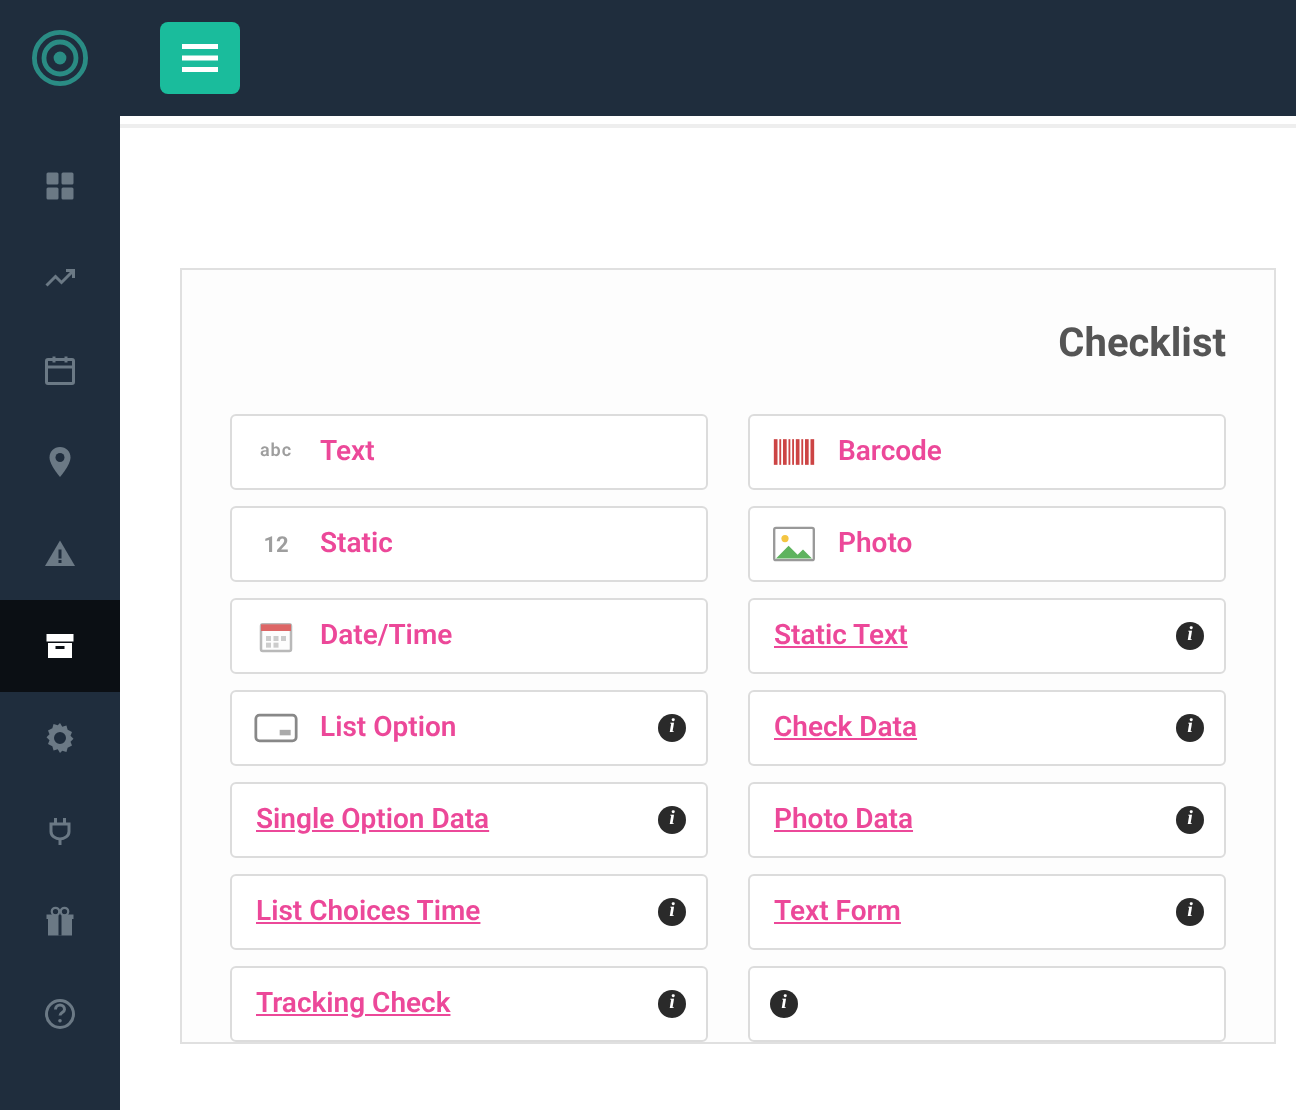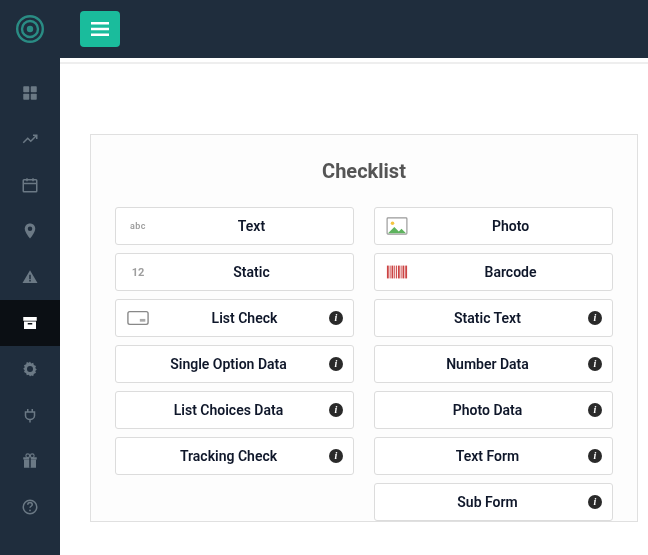--- a/index.html
+++ b/index.html
@@ -116,21 +116,21 @@
     }
     
     .panel {
       margin: 70px 10px 0 30px;
       background: #fdfdfd;
       border: 1px solid #e0e0e0;
       padding: 24px 24px 0 24px;
     }
     
     .panel-title {
-      text-align: center;
+      text-align: right;
       font-size: 20px;
       font-weight: 700;
       color: #555555;
       margin-bottom: 24px;
     }
     
     .columns {
       display: flex;
       gap: 20px;
     }
@@ -159,28 +159,28 @@
       height: 22px;
       display: flex;
       align-items: center;
       justify-content: center;
       margin-right: 10px;
       flex-shrink: 0;
     }
     
     .option-label {
       font-size: 14px;
-      color: #0f172a;
+      color: #ec4899;
       font-weight: 600;
       flex: 1;
-      text-align: center;
     }
     
     .option-label.no-icon {
       margin-left: 2px;
+      text-decoration: underline;
     }
     
     .info-icon {
       width: 14px;
       height: 14px;
       border-radius: 50%;
       background: #2a2a2a;
       color: #ffffff;
       font-size: 10px;
       font-weight: bold;
@@ -323,84 +323,97 @@
             <span class="option-label">Text</span>
           </div>
           <div class="option-item">
             <span class="option-icon">
               <span class="ico-number">12</span>
             </span>
             <span class="option-label">Static</span>
           </div>
           <div class="option-item">
             <span class="option-icon">
+              <svg width="22" height="20" viewBox="0 0 24 24">
+                <rect x="3" y="5" width="18" height="16" rx="1" fill="#fdfdfd" stroke="#b9b9b9" stroke-width="1.5"></rect>
+                <rect x="3" y="5" width="18" height="4" fill="#d66"></rect>
+                <rect x="6" y="12" width="3" height="3" fill="#ccc"></rect>
+                <rect x="10.5" y="12" width="3" height="3" fill="#ccc"></rect>
+                <rect x="15" y="12" width="3" height="3" fill="#ccc"></rect>
+                <rect x="6" y="16" width="3" height="3" fill="#ccc"></rect>
+                <rect x="10.5" y="16" width="3" height="3" fill="#ccc"></rect>
+              </svg>
+            </span>
+            <span class="option-label">Date/Time</span>
+          </div>
+          <div class="option-item">
+            <span class="option-icon">
               <svg width="22" height="16" viewBox="0 0 24 16">
                 <rect x="1" y="1" width="22" height="14" rx="2" fill="#fff" stroke="#888" stroke-width="1.5"></rect>
                 <rect x="14" y="9" width="6" height="3" fill="#aaa"></rect>
               </svg>
             </span>
-            <span class="option-label">List Check</span>
+            <span class="option-label">List Option</span>
             <span class="info-icon">i</span>
           </div>
           <div class="option-item">
             <span class="option-label no-icon">Single Option Data</span>
             <span class="info-icon">i</span>
           </div>
           <div class="option-item">
-            <span class="option-label no-icon">List Choices Data</span>
+            <span class="option-label no-icon">List Choices Time</span>
             <span class="info-icon">i</span>
           </div>
           <div class="option-item">
             <span class="option-label no-icon">Tracking Check</span>
             <span class="info-icon">i</span>
           </div>
         </div>
       <div class="col" id="right-col">
-          <div class="option-item">
-            <span class="option-icon">
-              <svg width="22" height="18" viewBox="0 0 24 20">
-                <rect x="1" y="1" width="22" height="18" rx="1" fill="#fff" stroke="#999" stroke-width="1.3"></rect>
-                <circle cx="7" cy="7" r="2" fill="#f4c542"></circle>
-                <path d="M2 18 L9 11 L14 16 L17 13 L22 18 Z" fill="#5eb35e"></path>
-              </svg>
-            </span>
-            <span class="option-label">Photo</span>
-          </div>
           <div class="option-item">
             <span class="option-icon">
               <svg width="22" height="16" viewBox="0 0 24 16">
                 <rect x="1" y="1" width="2" height="14" fill="#c44"></rect>
                 <rect x="4" y="1" width="1" height="14" fill="#c44"></rect>
                 <rect x="6" y="1" width="2" height="14" fill="#c44"></rect>
                 <rect x="9" y="1" width="1" height="14" fill="#c44"></rect>
                 <rect x="11" y="1" width="1" height="14" fill="#c44"></rect>
                 <rect x="13" y="1" width="2" height="14" fill="#c44"></rect>
                 <rect x="16" y="1" width="1" height="14" fill="#c44"></rect>
                 <rect x="18" y="1" width="2" height="14" fill="#c44"></rect>
                 <rect x="21" y="1" width="2" height="14" fill="#c44"></rect>
               </svg>
             </span>
             <span class="option-label">Barcode</span>
           </div>
           <div class="option-item">
+            <span class="option-icon">
+              <svg width="22" height="18" viewBox="0 0 24 20">
+                <rect x="1" y="1" width="22" height="18" rx="1" fill="#fff" stroke="#999" stroke-width="1.3"></rect>
+                <circle cx="7" cy="7" r="2" fill="#f4c542"></circle>
+                <path d="M2 18 L9 11 L14 16 L17 13 L22 18 Z" fill="#5eb35e"></path>
+              </svg>
+            </span>
+            <span class="option-label">Photo</span>
+          </div>
+          <div class="option-item">
             <span class="option-label no-icon">Static Text</span>
             <span class="info-icon">i</span>
           </div>
           <div class="option-item">
-            <span class="option-label no-icon">Number Data</span>
+            <span class="option-label no-icon">Check Data</span>
             <span class="info-icon">i</span>
           </div>
           <div class="option-item">
             <span class="option-label no-icon">Photo Data</span>
             <span class="info-icon">i</span>
           </div>
           <div class="option-item">
             <span class="option-label no-icon">Text Form</span>
             <span class="info-icon">i</span>
           </div>
           <div class="option-item">
-            <span class="option-label no-icon">Sub Form</span>
             <span class="info-icon">i</span>
           </div>
         </div>
     </div>
   </div>
 </div>
 
 </body></html>

